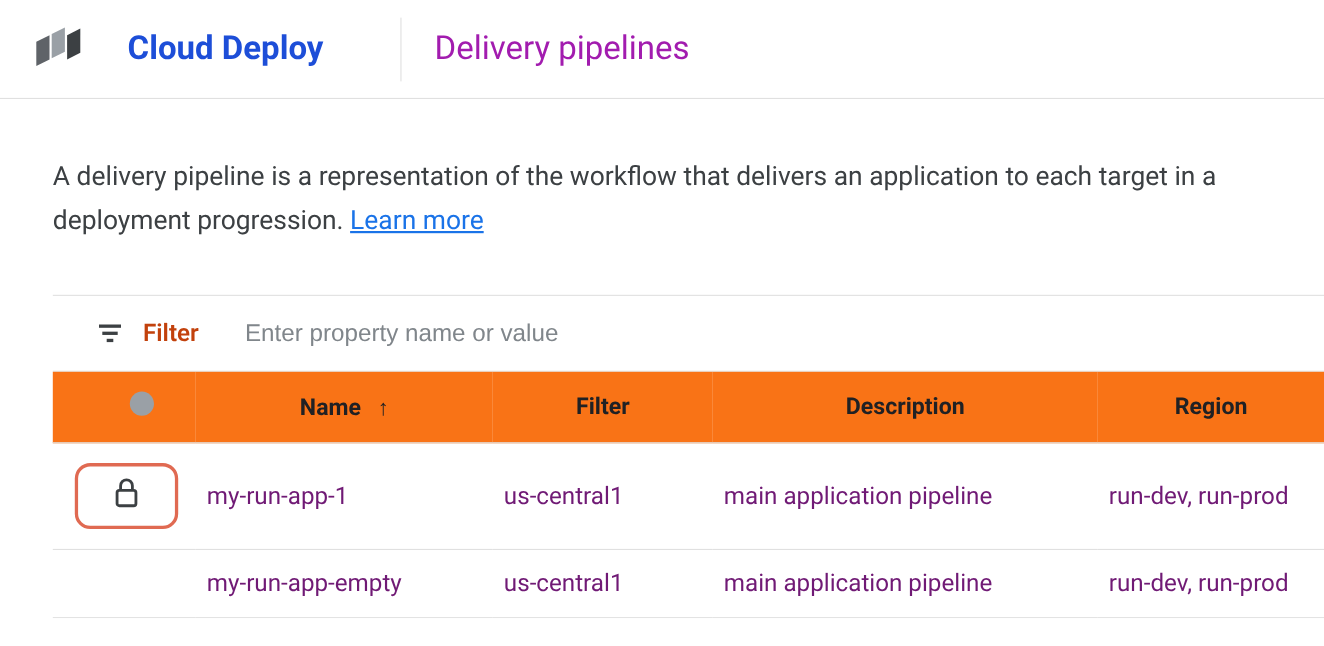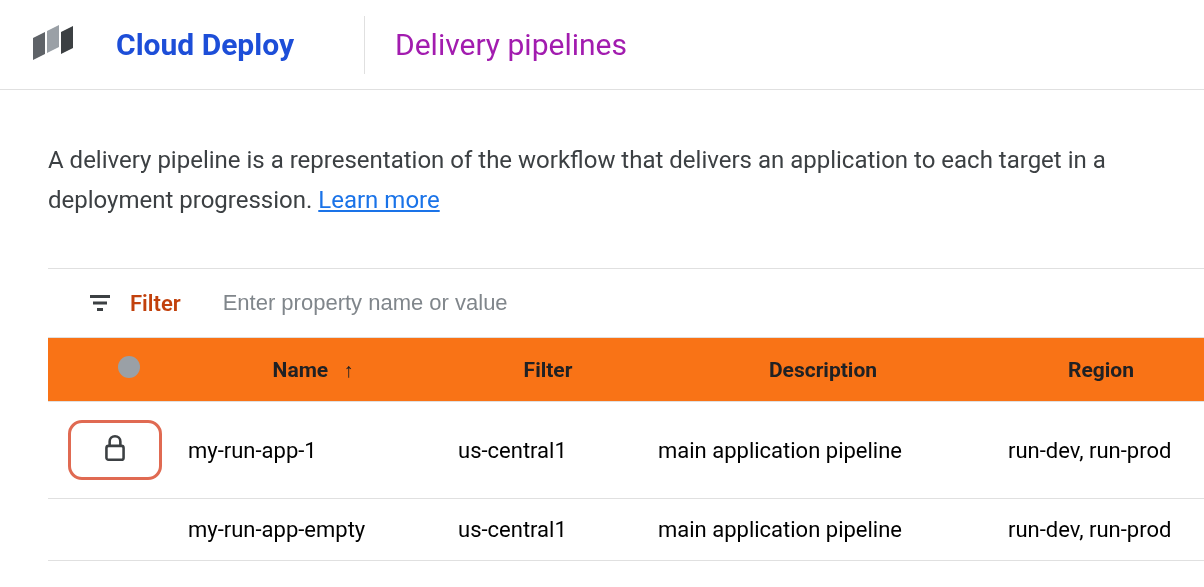--- a/index.html
+++ b/index.html
@@ -103,21 +103,21 @@
     font-weight: 700;
     color: #202124;
     padding: 18px 10px;
     background: #f97316;
     border-bottom: 1px solid #e0e0e0;
   }
   table.pipelines td {
     font-size: 22px;
     padding: 18px 10px;
     border-bottom: 1px solid #e0e0e0;
-    color: #000000;
+    color: #701a75;
     white-space: nowrap;
     overflow: hidden;
   }
   .col-status { width: 130px; }
   .col-name   { width: 270px; }
   .col-region { width: 200px; }
   .col-desc   { width: 350px; }
   .col-targets{ width: auto; }
   .muted { color: #5f6368; }
 

